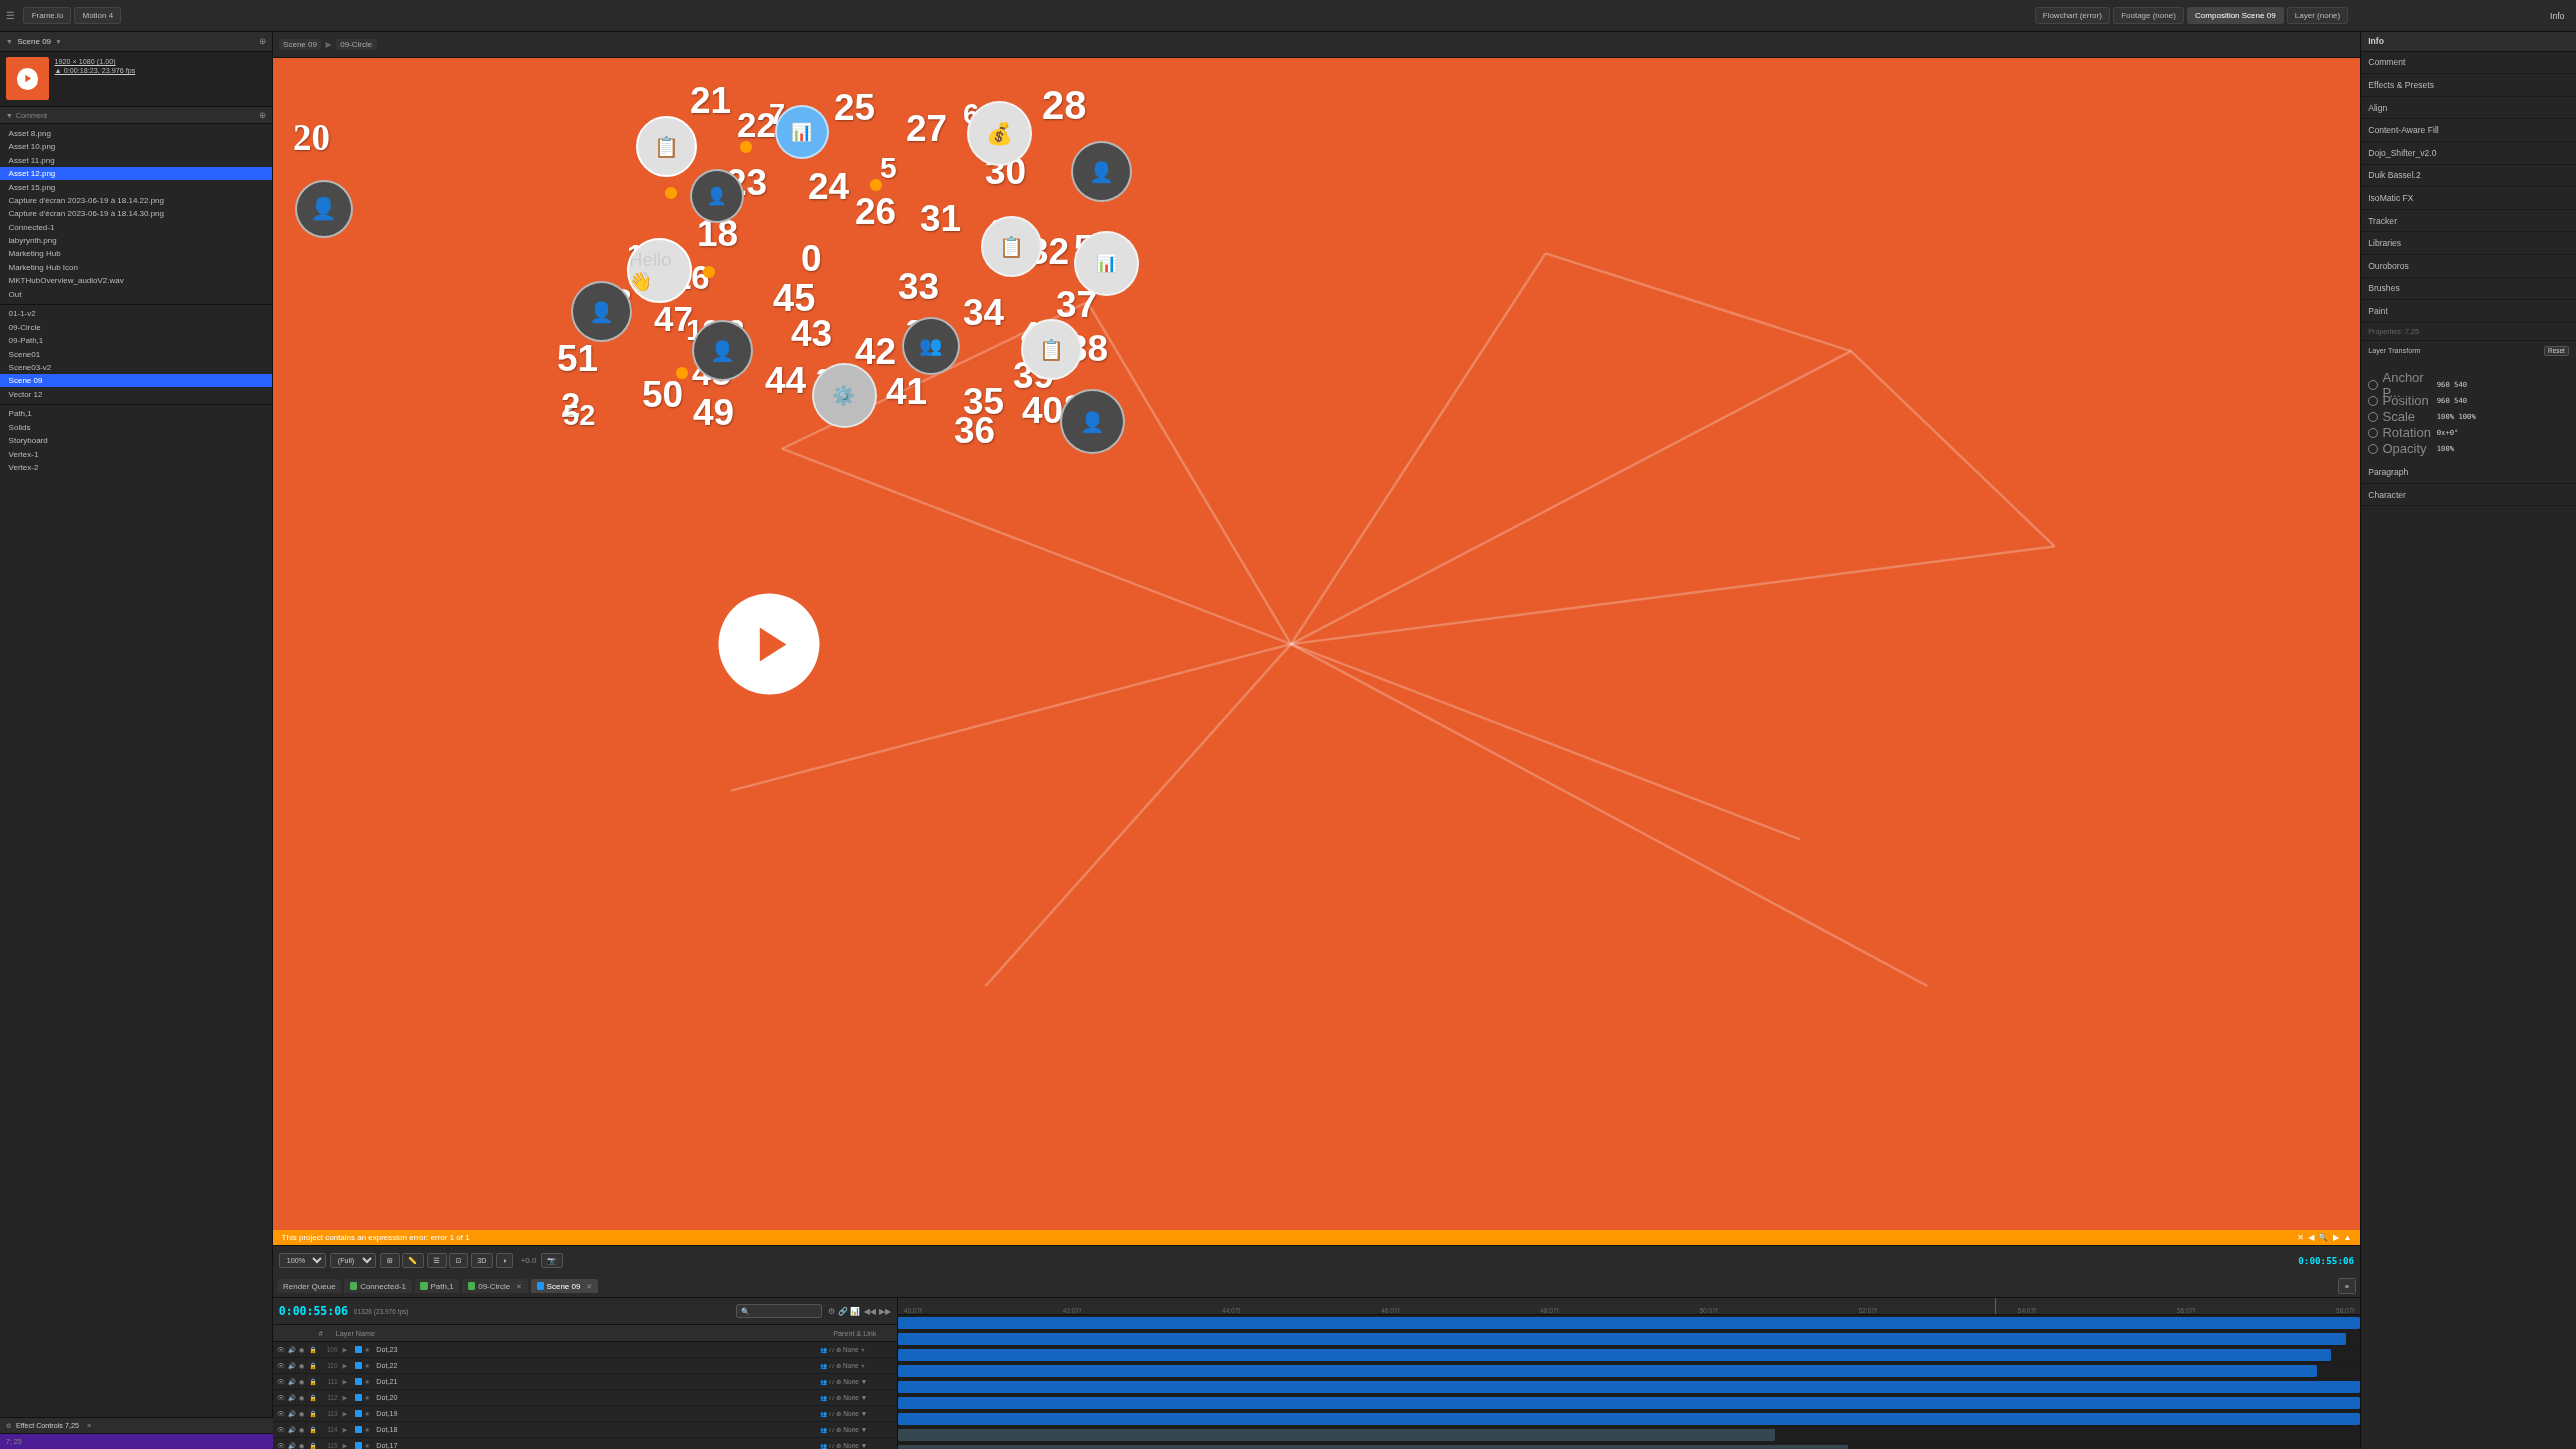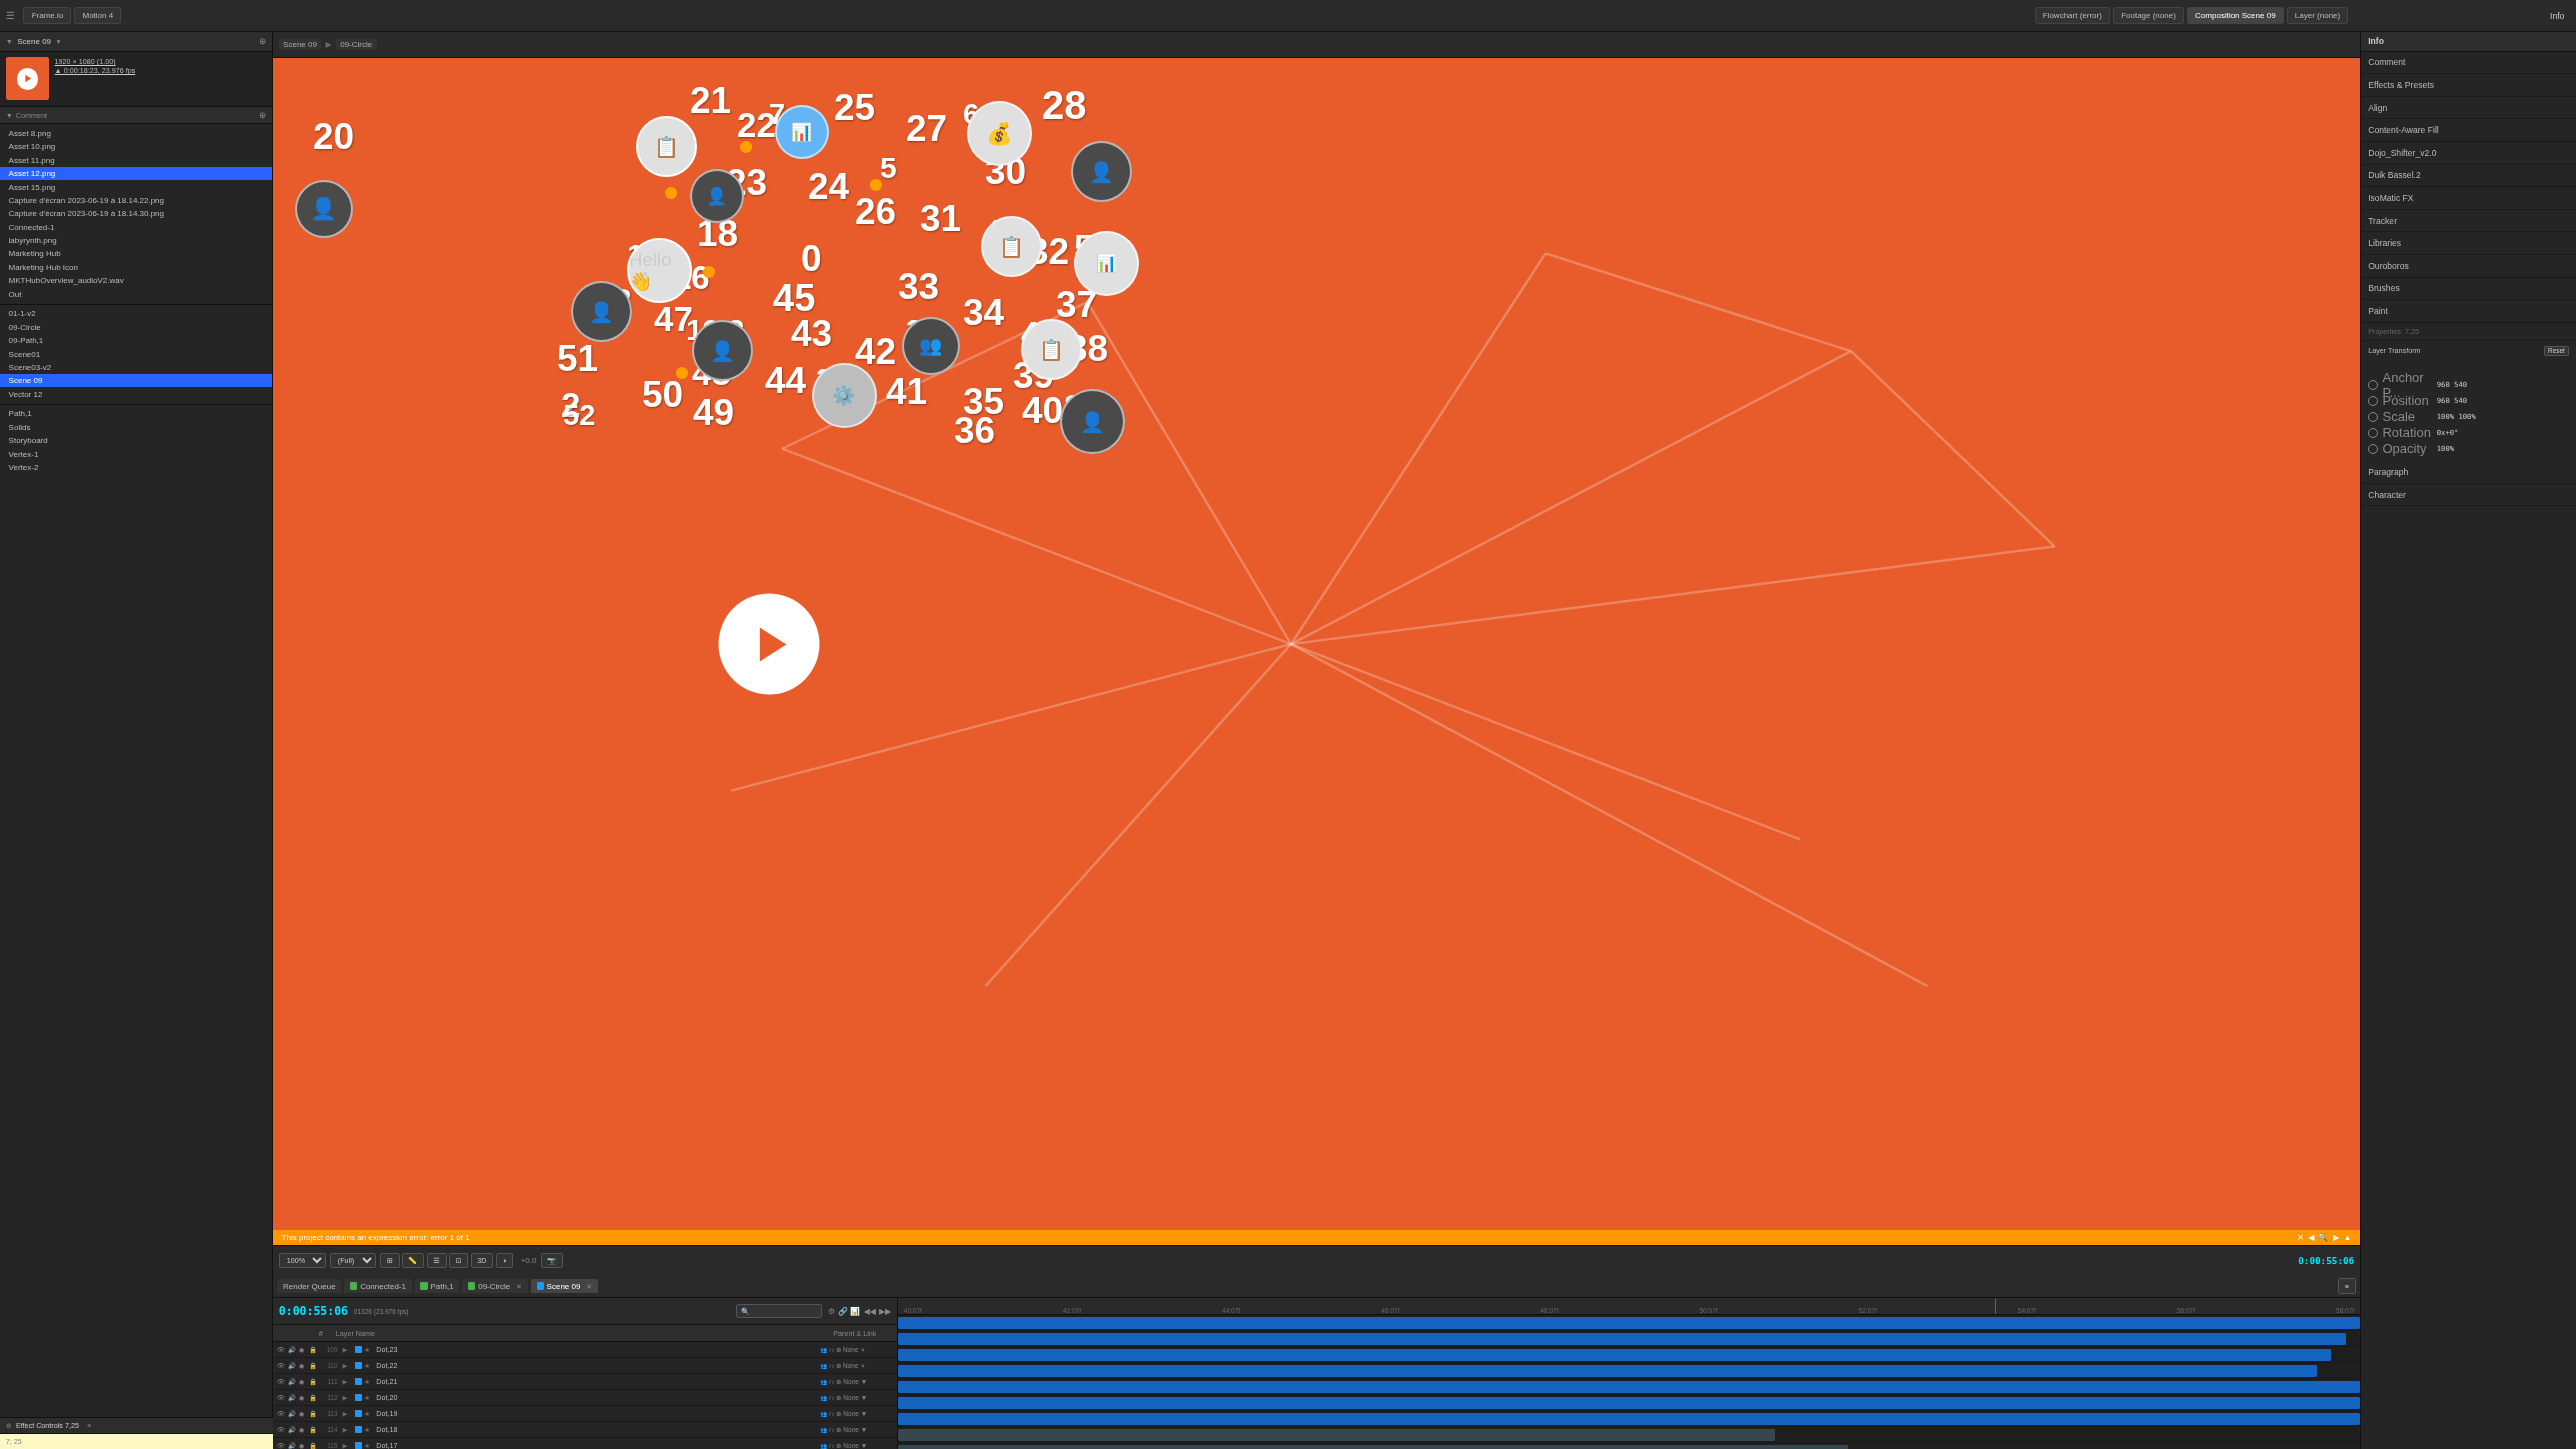--- a/index.html
+++ b/index.html
@@ -536,21 +536,21 @@
           <line x1="400" y1="240" x2="180" y2="300"></line>
           <line x1="400" y1="240" x2="600" y2="320"></line>
           <line x1="400" y1="240" x2="650" y2="380"></line>
           <line x1="400" y1="240" x2="280" y2="380"></line>
           <line x1="200" y1="160" x2="320" y2="100"></line>
           <line x1="500" y1="80" x2="620" y2="120"></line>
           <line x1="700" y1="200" x2="620" y2="120"></line>
         </g>
       </svg>
 
-      <span class="num-label" style="left:40px;top:58px;font-size:37px;">20</span>
+      <span class="num-label" style="left:20px;top:58px;font-size:37px;font-family:Liberation Serif, serif;">20</span>
       <span class="num-label" style="left:417px;top:21.6px;font-size:37px;">21</span>
       <span class="num-label" style="left:464px;top:47px;font-size:35px;">22</span>
       <span class="num-label" style="left:496px;top:40px;font-size:29px;">7</span>
       <span class="num-label" style="left:561px;top:29px;font-size:37px;">25</span>
       <span class="num-label" style="left:633px;top:50px;font-size:37px;">27</span>
       <span class="num-label" style="left:690px;top:40px;font-size:29px;">6</span>
       <span class="num-label" style="left:769px;top:25px;font-size:40px;">28</span>
       <span class="num-label" style="left:50px;top:119px;font-size:35px;">6</span>
       <span class="num-label" style="left:453px;top:104px;font-size:37px;">23</span>
       <span class="num-label" style="left:535px;top:108px;font-size:37px;">24</span>
@@ -986,21 +986,21 @@
         <span class="transform-label">Opacity</span>
         <span class="transform-value">100%</span>
       </div>
     </div>
     <div class="right-panel-item">Paragraph</div>
     <div class="right-panel-item">Character</div>
   </div>
 
 </div>
 
-<div style="position:fixed;bottom:0;left:0;width:273px;background:#fef9c3;border-top:0.7px solid #111;height:auto;">
+<div style="position:fixed;bottom:0;left:0;width:273px;background:#4c1d95;border-top:0.7px solid #111;height:auto;">
   <div class="effect-header">
     <span style="font-size:6.5px;color:#888;">⚙</span>
     <span>Effect Controls 7,25</span>
     <span style="margin-left:4.3px;font-size:6.5px;color:#888;">≡</span>
   </div>
   <div style="padding:2.9px 5.8px;font-size:7.2px;color:#888;">7; 25</div>
 </div>
 
 
 </body></html>

